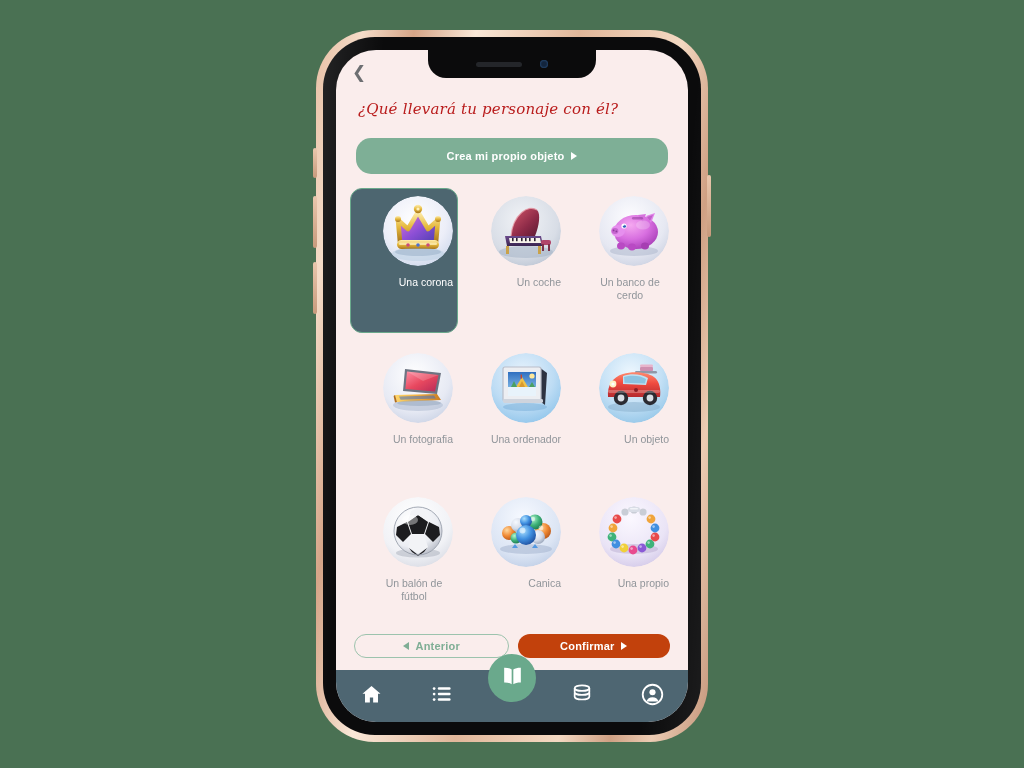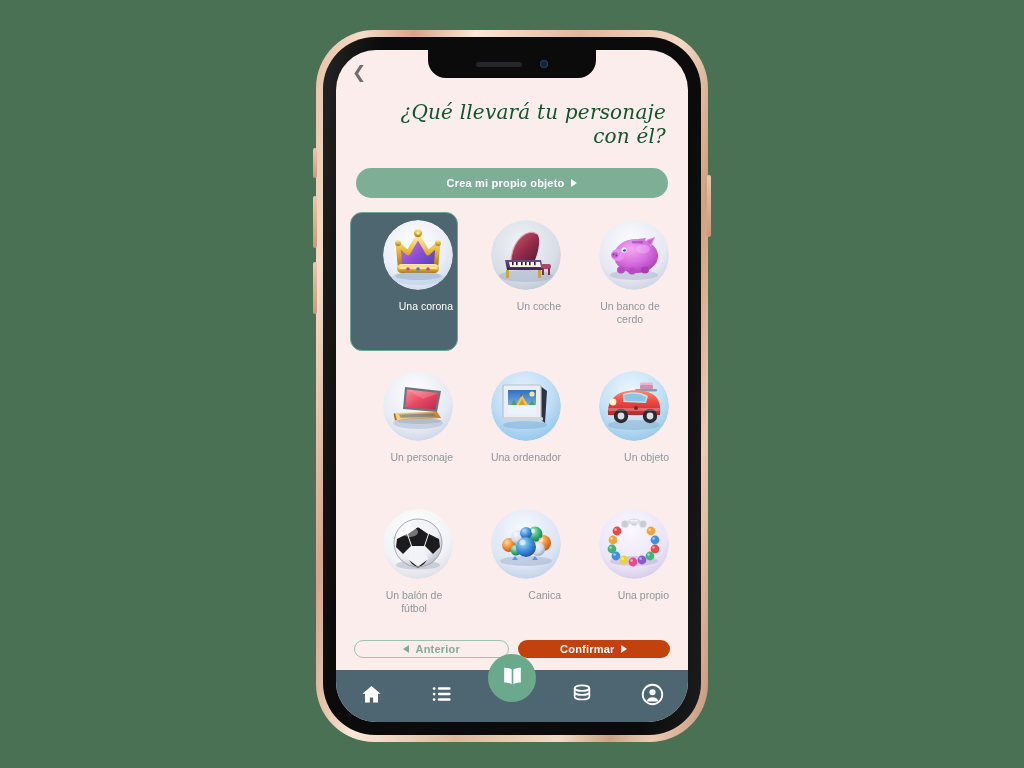--- a/index.html
+++ b/index.html
@@ -96,32 +96,32 @@
   .back-chev {
     position: absolute; left: 16px; top: 14px;
     font-size: 17px; color: #6d6f72;
     z-index: 8; line-height: 1;
     font-family: "DejaVu Sans", sans-serif;
   }
 
   
   .title {
     margin: 50px 22px 0;
-    text-align: right;
-    font-size: 20px;
-    color: #14532d;
+    text-align: left;
+    font-size: 15px;
+    color: #b91c1c;
     font-family: "DejaVu Serif", serif;
     font-style: italic;
     letter-spacing: .2px;
   }
 
   
   .create-btn {
     margin: 20px 20px 0;
-    height: 30px;
+    height: 36px;
     border-radius: 15px;
     background: #7eaf96;
     color: #ffffff;
     font-size: 11px;
     font-weight: bold;
     display: flex; align-items: center; justify-content: center;
     gap: 7px;
     letter-spacing: .2px;
   }
   .tri-r {
@@ -175,21 +175,21 @@
   }
 
   
   .footer {
     display: flex;
     gap: 9px;
     margin: 0 18px 12px;
   }
   .btn {
     flex: 1;
-    height: 18px;
+    height: 24px;
     border-radius: 15px;
     display: flex; align-items: center; justify-content: center;
     gap: 7px;
     font-size: 11px;
     font-weight: bold;
     letter-spacing: .2px;
   }
   .btn-outline {
     border: 1.3px solid #9cc3ad;
     color: #7fae95;
@@ -404,21 +404,21 @@
             <ellipse cx="35" cy="52" rx="25" ry="6" fill="#a8b6cd" opacity=".5"></ellipse>
             <path d="M22 16 L58 20 L54 41 L20 38 Z" fill="#6d7482"></path>
             <path d="M24 18.5 L55.5 22 L52 38.6 L22.4 36 Z" fill="url(#scr)"></path>
             <path d="M24 18.5 L55.5 22 L40 28 Z" fill="#ffffff" opacity=".18"></path>
             <path d="M12 42 L54 41 L58 47 L14 49 Z" fill="url(#base)"></path>
             <path d="M16 43.4 L51 42.6 L53 45.6 L17.6 46.8 Z" fill="#3f6fc4" opacity=".55"></path>
             <path d="M12 42 L14 49 L12 49.6 L10.6 43 Z" fill="#b06e1d"></path>
             <ellipse cx="36" cy="50" rx="22" ry="3" fill="#8fa1ba" opacity=".45"></ellipse>
           </svg>
         </span>
-        <div class="cell-label">Un personaje</div>
+        <div class="cell-label">Un fotografia</div>
       </div>
 
       <div class="cell">
         <span class="thumb">
           <svg viewBox="0 0 70 70" width="70" height="70">
             <defs>
               <radialGradient id="bgE" cx="45%" cy="32%" r="75%">
                 <stop offset="0%" stop-color="#eaf4fd"></stop>
                   <stop offset="60%" stop-color="#bddcf4"></stop>
                   <stop offset="100%" stop-color="#8cc3ea"></stop>

